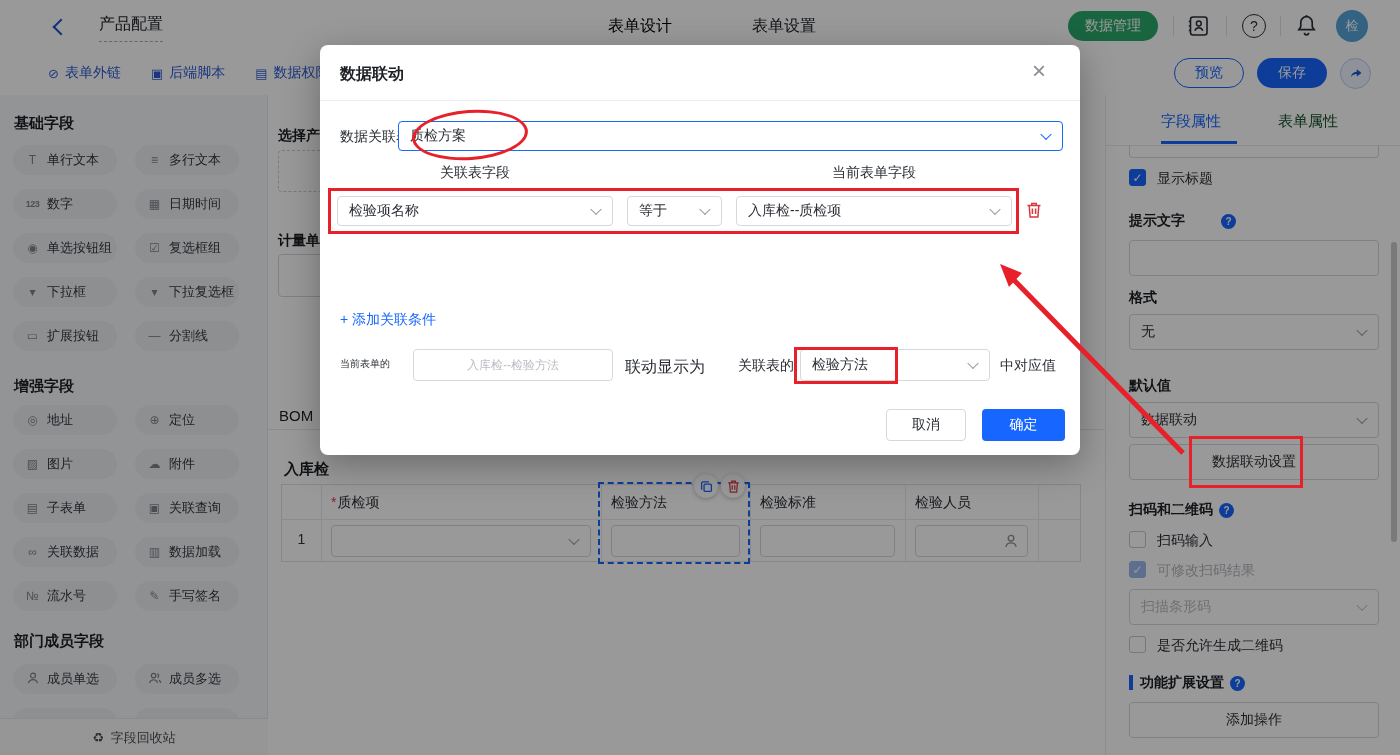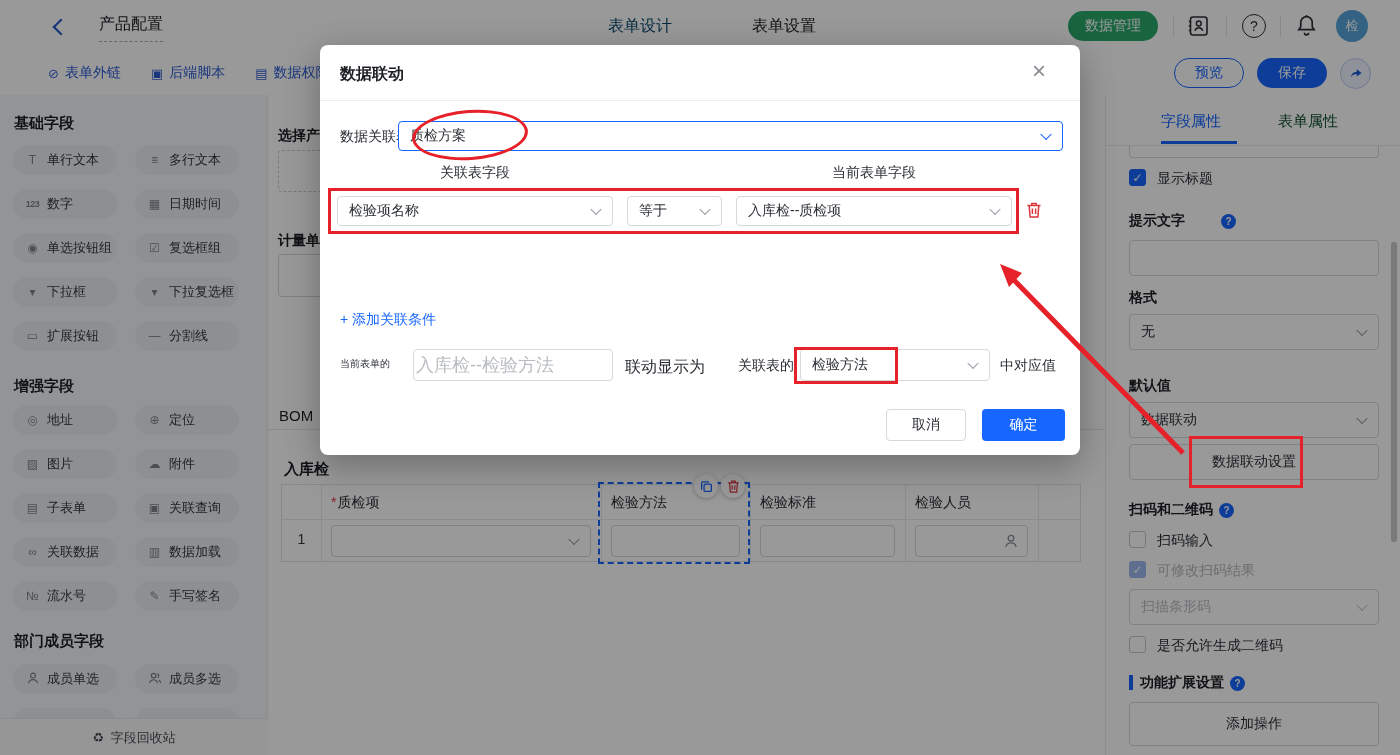--- a/index.html
+++ b/index.html
@@ -57,35 +57,35 @@
   
   .mask{position:absolute;inset:0;background:rgba(0,0,0,.40);z-index:40;}
   .modal{position:absolute;left:320px;top:45px;width:760px;height:410px;background:#fff;border-radius:8px;box-shadow:0 10px 36px rgba(0,0,0,.3);z-index:50;}
   .m-title{position:absolute;left:20px;top:19px;font-size:16px;font-weight:bold;color:#1c1f24;}
   .m-close{position:absolute;left:712px;top:14px;font-size:24px;color:#8a8f96;cursor:pointer;line-height:1;}
   .m-div{position:absolute;left:0;top:55px;width:760px;height:1px;background:#ececec;}
   .m-collab{position:absolute;font-size:14px;color:#2a2e34;text-align:center;}
   .link-blue{color:#1766ff;font-size:14px;cursor:pointer;}
   .blue-btn{background:#1766ff;color:#fff;border:none;border-radius:4px;display:flex;align-items:center;justify-content:center;font-size:14px;cursor:pointer;position:absolute;}
   input{outline:none;}
-  .minp{position:absolute;box-sizing:border-box;border:1px solid #d5d8dc;border-radius:4px;padding:0 2px;font-size:18px;color:#2a2e34;font-family:inherit;}
+  .minp{position:absolute;box-sizing:border-box;border:1px solid #d5d8dc;border-radius:4px;padding:0 2px;font-size:12px;color:#2a2e34;font-family:inherit;text-align:center;}
   .minp::placeholder{color:#b9bcc1;}
   
   .ann{position:absolute;z-index:60;pointer-events:none;border:3px solid #e62129;box-sizing:border-box;}
   .ann-svg{position:absolute;inset:0;z-index:60;pointer-events:none;}
 </style>
 </head>
 <body>
 
 <div class="app">
 
   <div class="topbar">
     <span class="abs" style="left:55px;top:20px;cursor:pointer;"><span class="chev-left"></span></span>
     <span class="abs dashed-u" style="left:99px;top:14px;font-size:16px;color:#1c1f24;">产品配置</span>
-    <span class="abs" style="left:608px;top:16px;font-size:16px;color:#0c4a6e;cursor:pointer;">表单设计</span>
+    <span class="abs" style="left:608px;top:16px;font-size:16px;color:#000000;cursor:pointer;">表单设计</span>
     <span class="abs" style="left:752px;top:16px;font-size:16px;color:#23262b;cursor:pointer;">表单设置</span>
     <div class="abs pill-btn green" style="left:1068px;top:11px;width:90px;height:30px;">
         <span>数据管理</span>
       </div>
     <div class="abs vdiv" style="left:1173px;top:16px;"></div>
     <span class="abs" style="left:1186px;top:14px;cursor:pointer;">
       <svg viewBox="0 0 24 24" width="24" height="24">
           <rect x="4.5" y="3" width="16.5" height="18" rx="2.5" fill="none" stroke="#2b2f36" stroke-width="1.6"></rect>
           <circle cx="12.8" cy="9.5" r="2.4" fill="none" stroke="#2b2f36" stroke-width="1.5"></circle>
           <path d="M8.8 16.8c.8-2 2.3-3 4-3s3.2 1 4 3" fill="none" stroke="#2b2f36" stroke-width="1.5"></path>
@@ -344,21 +344,21 @@
         <span class="chev" style="border-color:#c5c8cd;"></span>
       </div>
     <div class="cb" style="left:23px;top:541px;"></div>
     <div class="cblab" style="left:51px;top:542px;">是否允许生成二维码</div>
 
     <div class="abs" style="left:23px;top:580px;width:4px;height:15px;background:#1766ff;"></div>
     <div class="plab" style="left:34px;top:579px;">
         <span>功能扩展设置</span>
         <span class="qmark">?</span>
       </div>
-    <div class="wbtn" style="left:23px;top:607px;width:250px;height:44px;">
+    <div class="wbtn" style="left:23px;top:607px;width:250px;height:36px;">
         <span>添加操作</span>
       </div>
   </div>
   <div class="scroll-thumb"></div>
 
   <div class="mask"></div>
 
   <div class="modal">
     <div class="m-title">数据联动</div>
     <div class="m-close">×</div>

